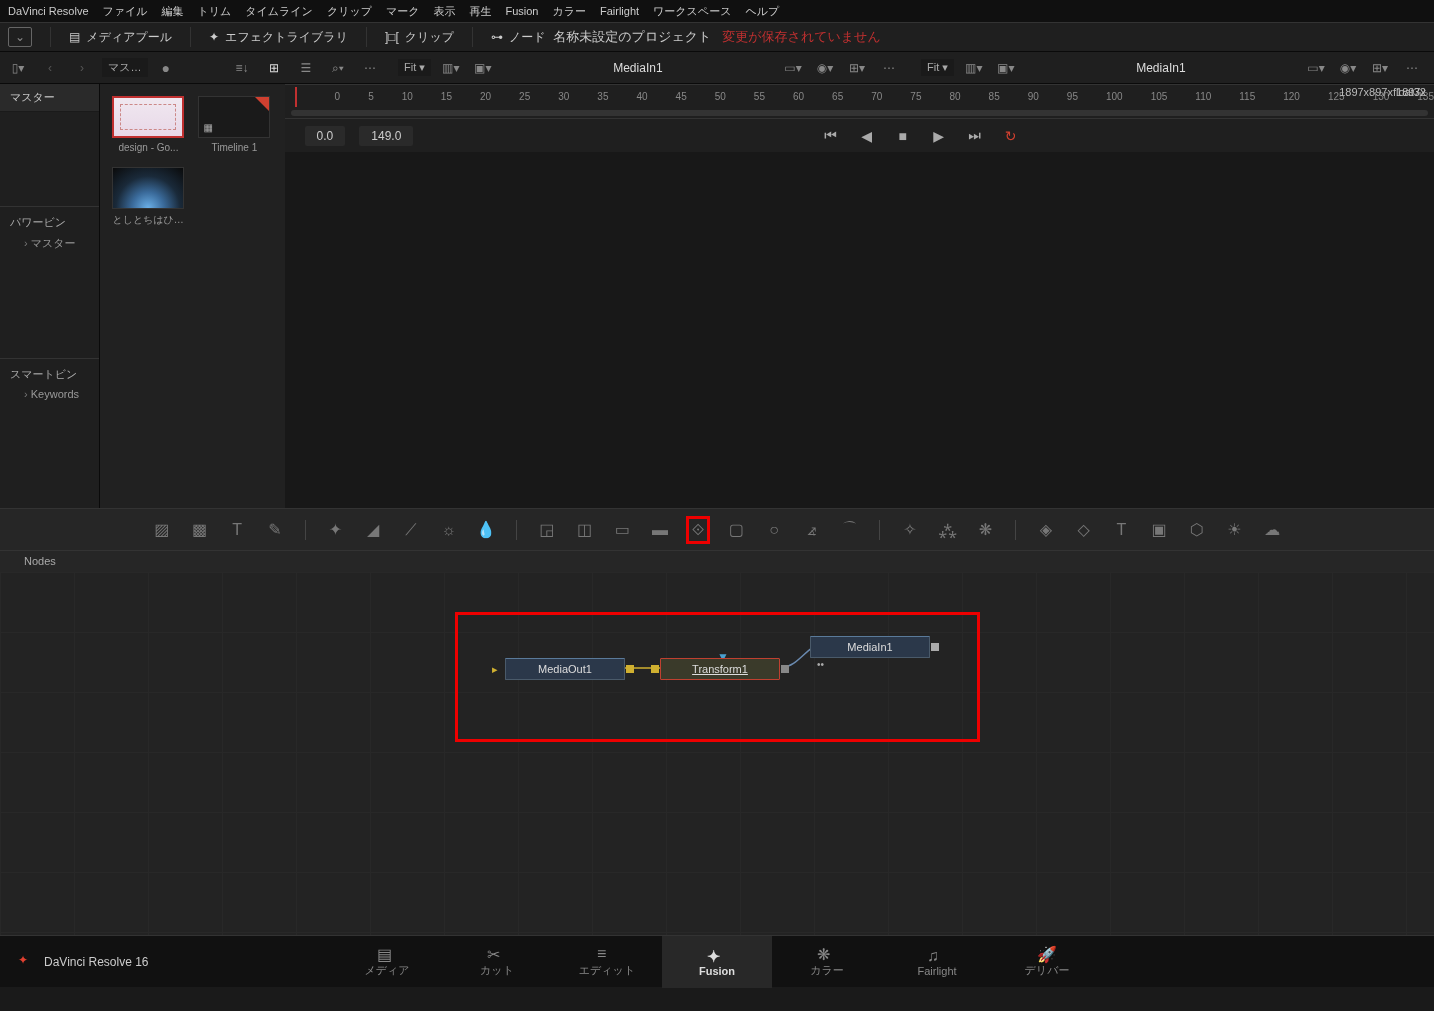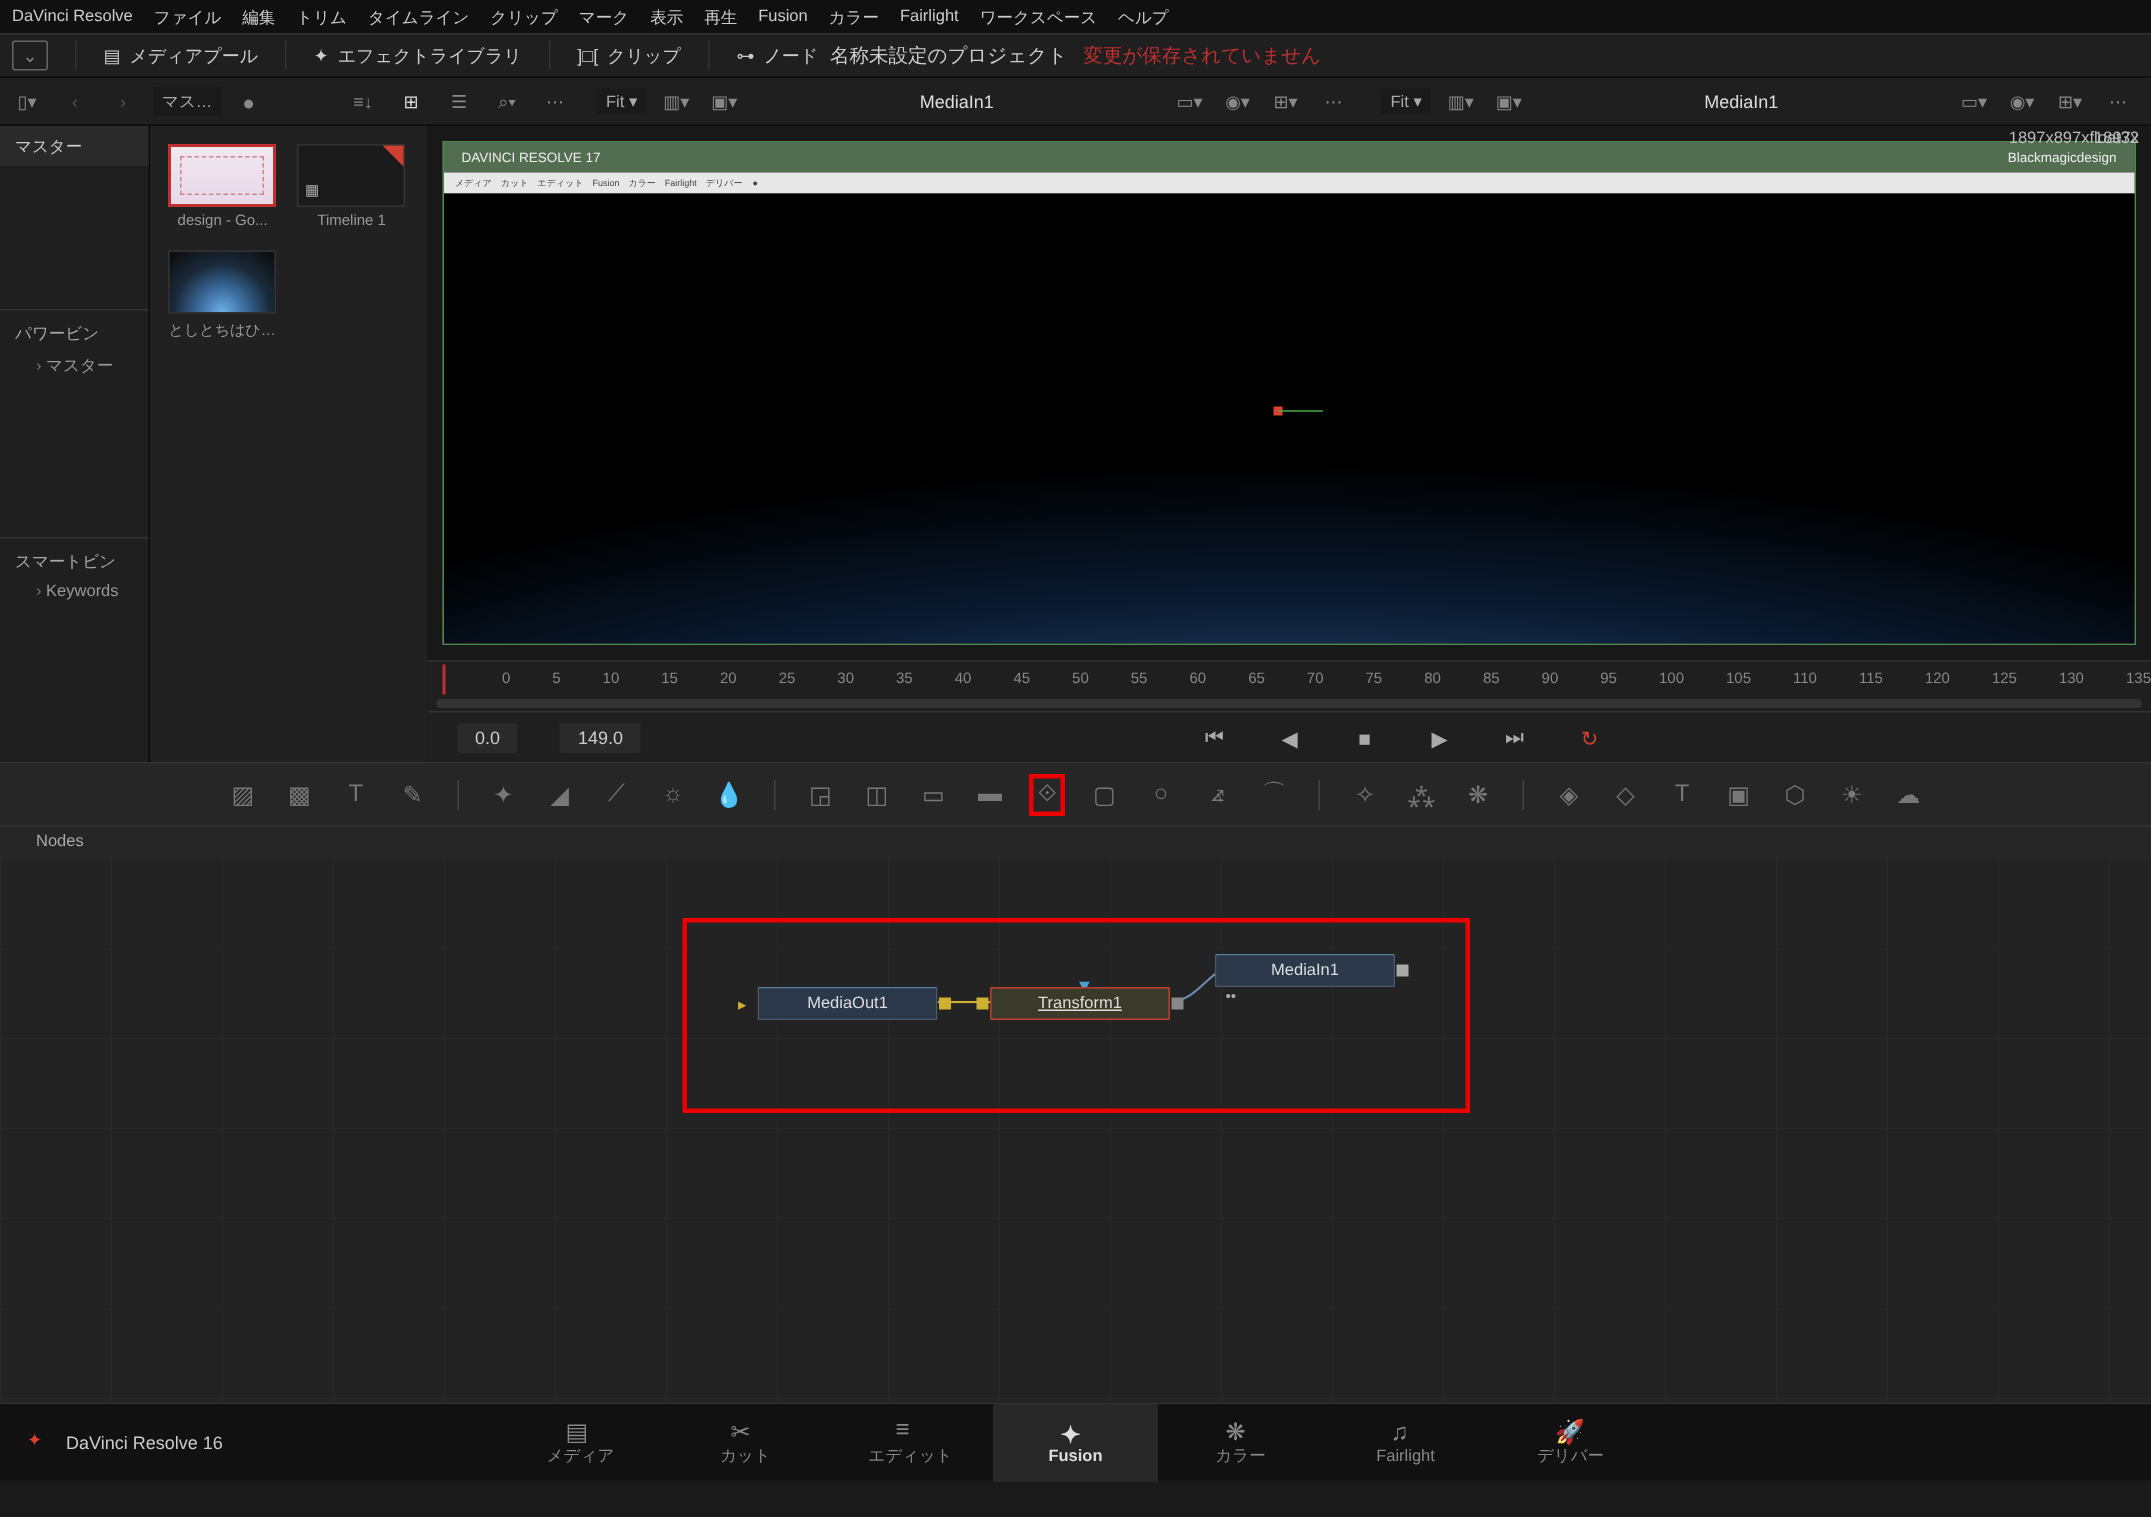--- a/index.html
+++ b/index.html
@@ -55,21 +55,21 @@
 .viewer-marker::before { content:""; position:absolute; top:50%; left:50%; width:6px; height:6px; background:#e04030; transform:translate(-50%,-50%); }
 .viewer-marker::after { content:""; position:absolute; top:50%; left:50%; width:30px; height:1px; background:#4a4; transform:translateY(-50%); }
 
 
 .time-ruler { height: 24px; background: #1f1f1f; border-top: 1px solid #333; display: flex; align-items: center; padding-left: 10px; font-size: 10px; color: #888; gap: 28px; }
 .ruler-cursor { width: 2px; height: 20px; background: #c03030; margin-right: 10px; }
 .scrollbar-h { height: 10px; background: #1f1f1f; position: relative; }
 .scrollbar-track { position:absolute; left:6px; right:6px; top:2px; height:6px; background:#333; border-radius:3px; }
 
 
-.transport { height: 34px; background: #1f1f1f; border-top: 1px solid #333; display: flex; align-items: center; padding: 0 20px; gap: 28px; }
+.transport { height: 34px; background: #1f1f1f; border-top: 1px solid #333; display: flex; align-items: center; padding: 0 20px; gap: 14px; }
 .time-box { background: #2a2a2a; padding: 3px 12px; border-radius: 2px; color: #ccc; font-size: 12px; }
 .transport-spacer { flex: 1; }
 .transport-btn { width: 22px; height: 22px; color: #aaa; display: flex; align-items: center; justify-content: center; cursor: pointer; font-size: 14px; }
 .loop-btn { color: #d04030; }
 
 
 .tool-palette { height: 42px; background: #262626; border-top: 1px solid #333; display: flex; align-items: center; padding: 0 150px; gap: 14px; }
 .tool-btn { width: 28px; height: 28px; display: flex; align-items: center; justify-content: center; color: #777; cursor: pointer; font-size: 16px; }
 .tool-btn.highlighted { border: 3px solid #e00; }
 .tool-sep { width: 1px; height: 20px; background: #444; margin: 0 4px; }
@@ -215,32 +215,20 @@
     </div>
     <div class="media-item">
       <div class="thumb earth"></div>
       <div class="media-label">としとちはひを ...</div>
     </div>
   </div>
 
   <div class="viewers">
     <div class="viewer">
       <div class="viewer-info">1897x897xfloat32</div>
-      <div class="viewer-canvas">
-        <div class="viewer-img">
-          <div class="viewer-header">
-              <span>DAVINCI RESOLVE 17</span>
-              <span>Blackmagicdesign</span>
-            </div>
-          <div class="viewer-submenu">&nbsp;メディア　カット　エディット　Fusion　カラー　Fairlight　デリバー&nbsp;&nbsp;&nbsp;&nbsp;●</div>
-          <div class="viewer-earth">
-              <div class="viewer-marker"></div>
-            </div>
-        </div>
-      </div>
       <div class="time-ruler">
         <span class="ruler-cursor"></span>
         <span>0</span>
           <span>5</span>
           <span>10</span>
           <span>15</span>
           <span>20</span>
           <span>25</span>
           <span>30</span>
           <span>35</span>

